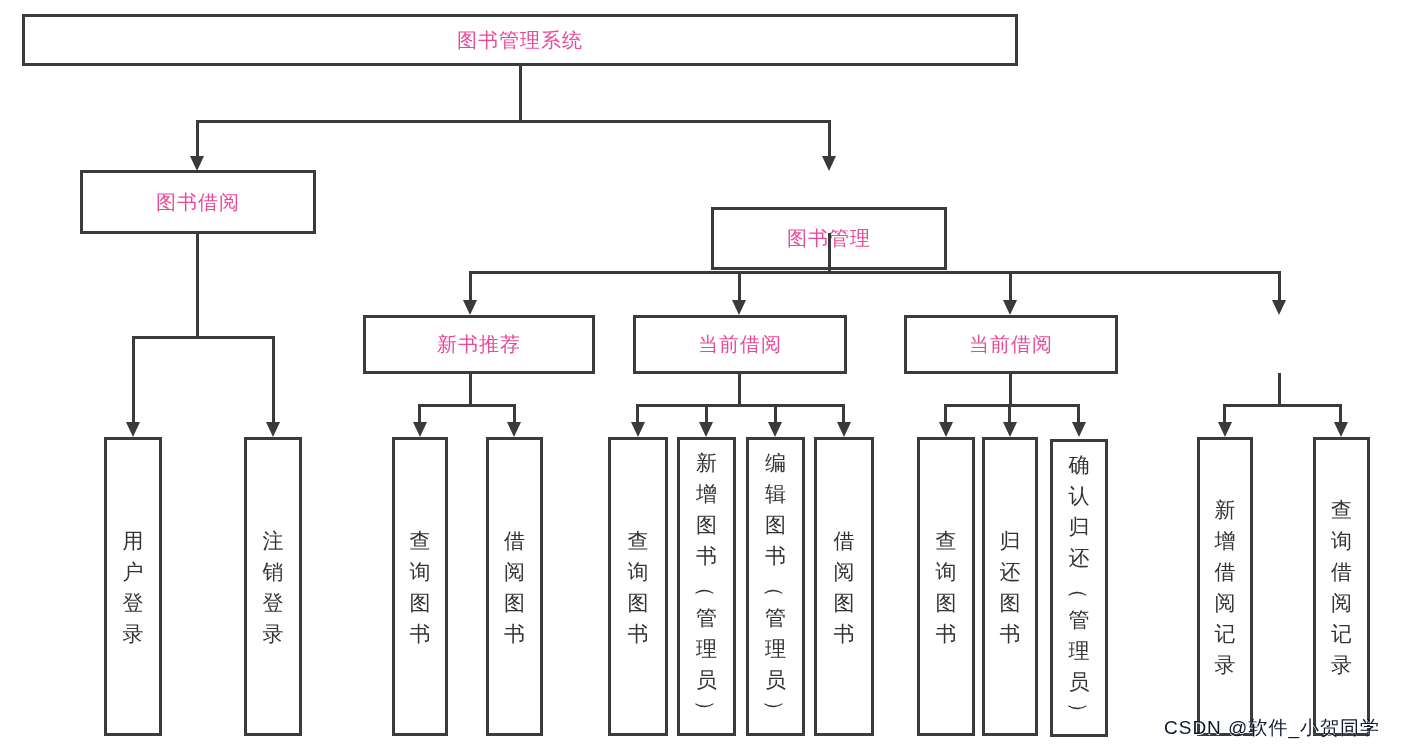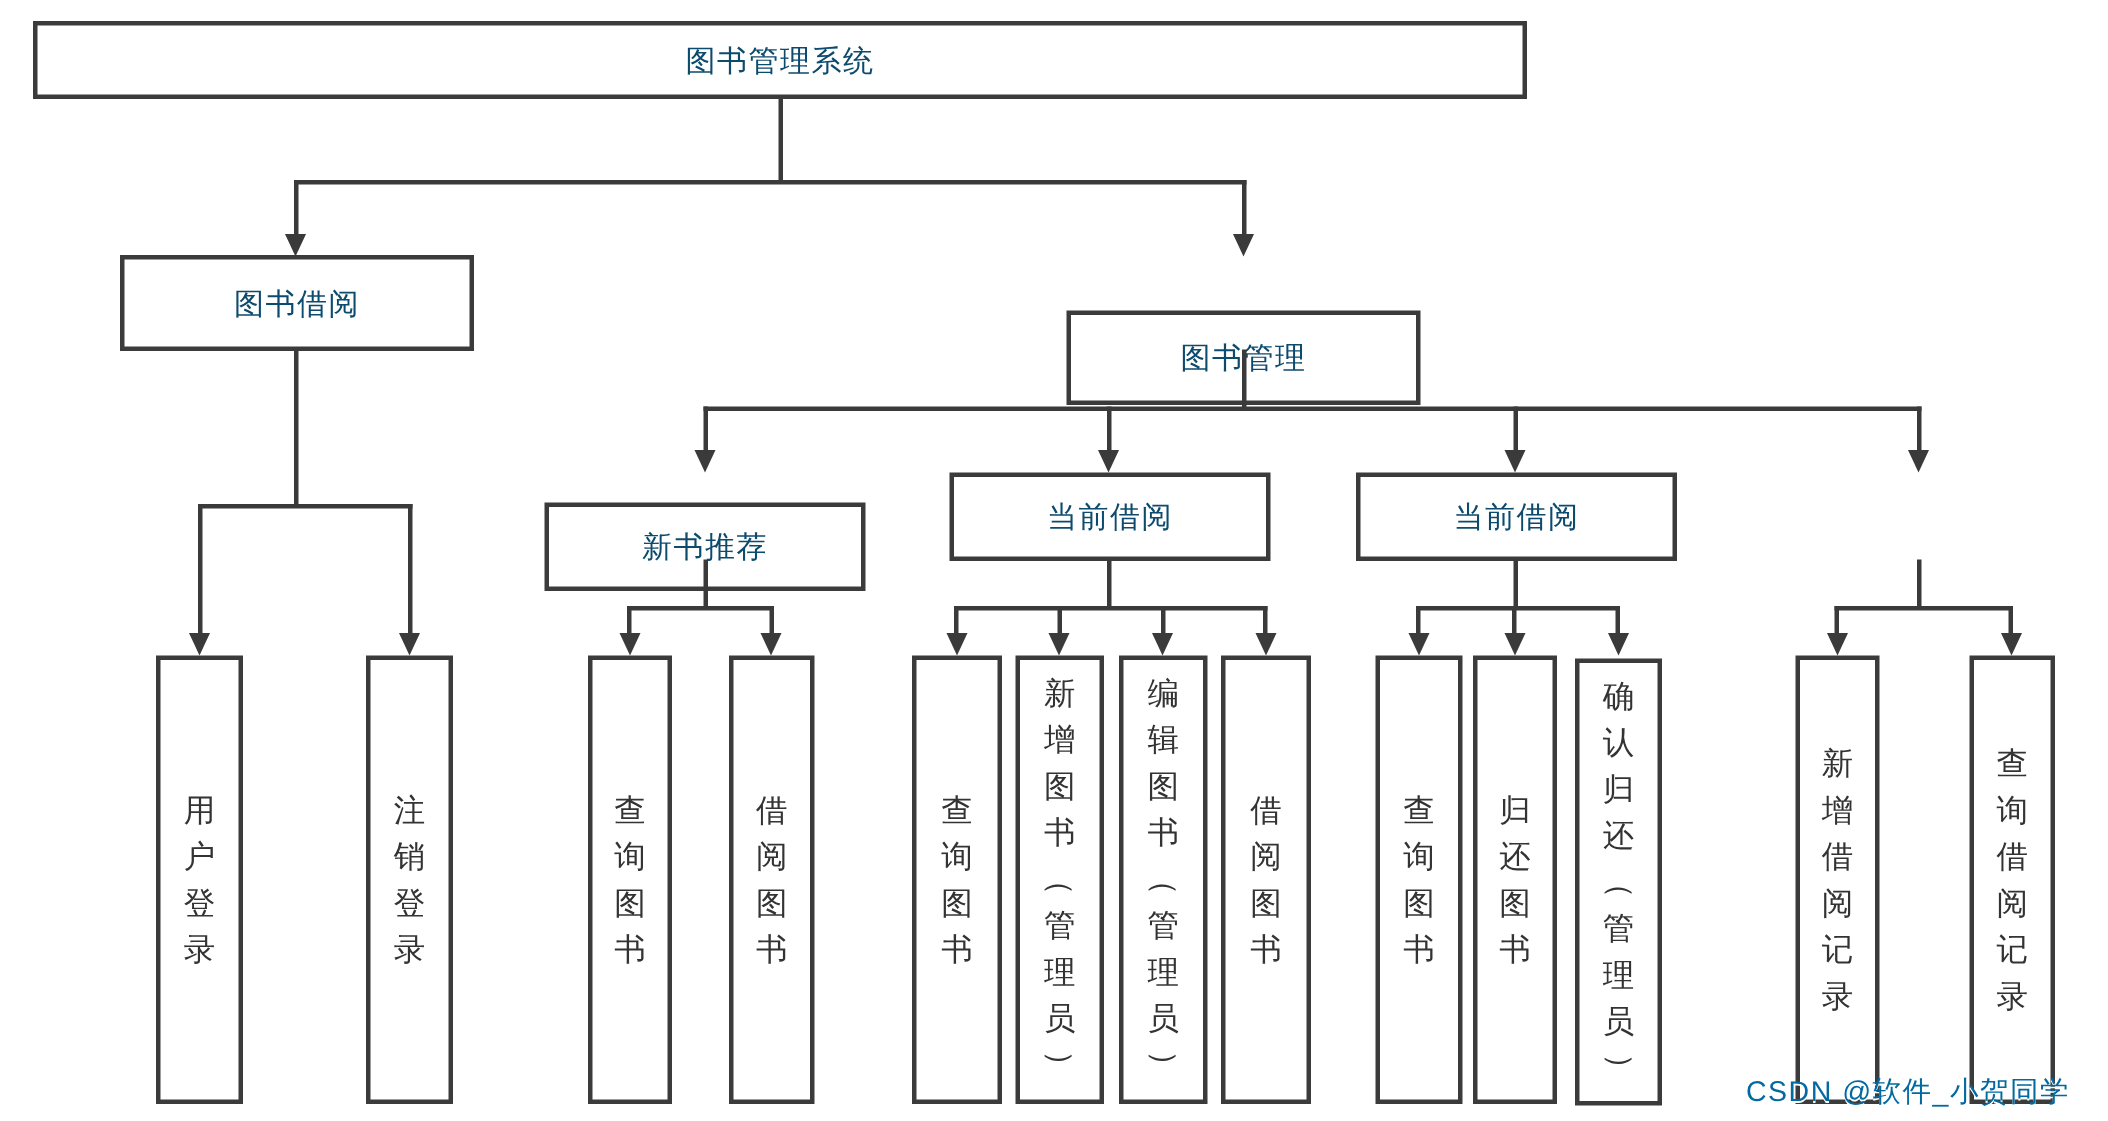--- a/index.html
+++ b/index.html
@@ -11,45 +11,45 @@
     overflow:hidden;
   }
   .box{
     position:absolute;
     box-sizing:border-box;
     background:#fff;
     border:3px solid #3b3b3b;
     display:flex;align-items:center;justify-content:center;
   }
   .hlabel{
-    font-size:20px;color:#0c4a6e;letter-spacing:1px;white-space:nowrap;
+    font-size:20px;color:#ec4899;letter-spacing:1px;white-space:nowrap;
   }
   .root-label{font-size:20px;}
   .vlabel{
     display:flex;flex-direction:column;align-items:center;justify-content:center;
     height:100%;width:100%;color:#333;
   }
   .vchar{display:block;font-size:21px;line-height:31px;text-align:center;}
   .vrot{transform:rotate(90deg);}
   .cline{position:absolute;background:#3a3a3a;}
   .ah{
     position:absolute;width:0;height:0;
     border-left:7px solid transparent;border-right:7px solid transparent;
     border-top:15px solid #3a3a3a;
   }
   .watermark{
     position:absolute;left:1164px;top:715px;z-index:5;
-    font-size:19px;color:#0369a1;letter-spacing:1px;white-space:nowrap;
+    font-size:19px;color:#0f172a;letter-spacing:1px;white-space:nowrap;
     text-shadow:0 1px 0 #ffffff;
   }
   
   .pos-root{left:22px;top:14px;width:996px;height:52px;}
   .pos-user-login{left:80px;top:170px;width:236px;height:64px;}
   .pos-book-mgmt{left:711px;top:170px;width:236px;height:63px;margin-top:37px;}
-  .pos-new-book-rec{left:363px;top:315px;width:214px;height:59px;margin-top:20px;}
+  .pos-new-book-rec{left:363px;top:315px;width:232px;height:59px;}
   .pos-book-borrow{left:633px;top:315px;width:214px;height:59px;}
   .pos-current-borrow{left:904px;top:315px;width:214px;height:59px;}
   .pos-borrow-records{left:1173px;top:315px;width:214px;height:59px;}
   .leaf{top:437px;height:299px;}
   .pos-lu1{left:104px;width:58px;}
   .pos-lu2{left:244px;width:58px;}
   .pos-lr1{left:392px;width:56px;}
   .pos-lr2{left:486px;width:57px;}
   .pos-lb1{left:608px;width:60px;}
   .pos-lb2{left:677px;width:59px;}

